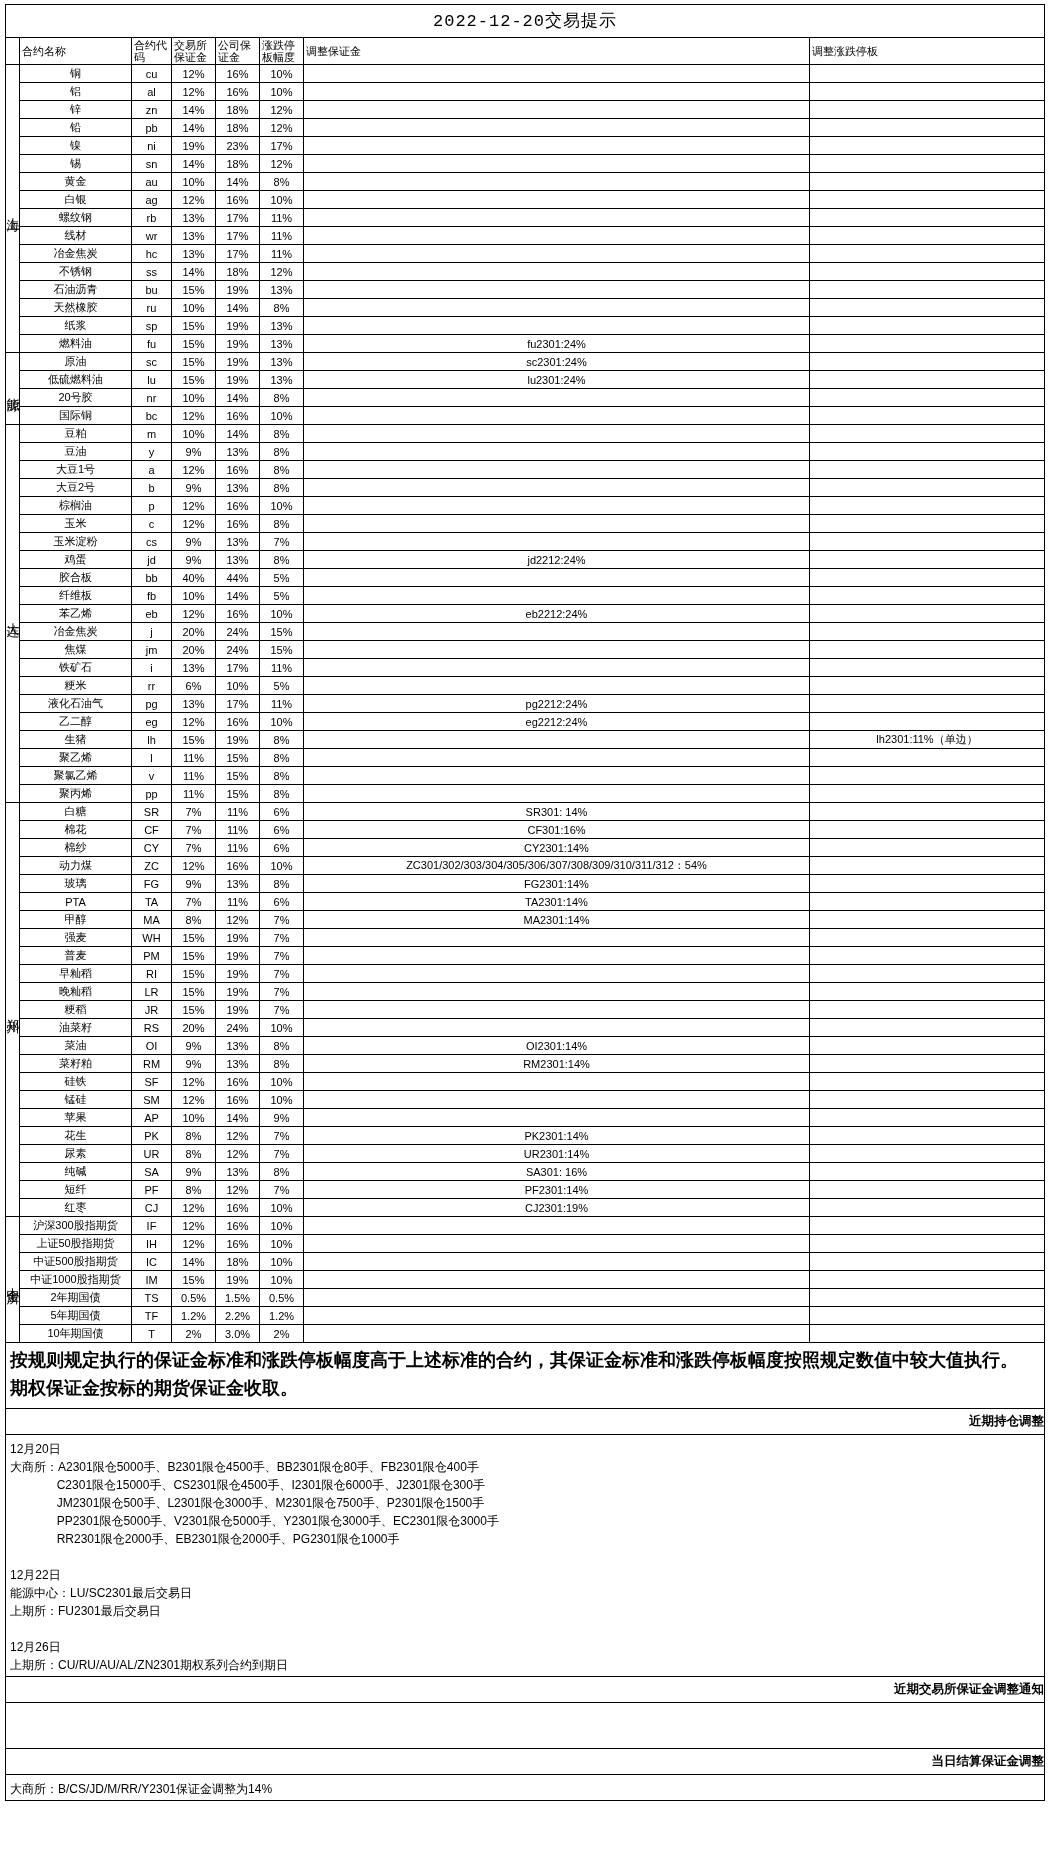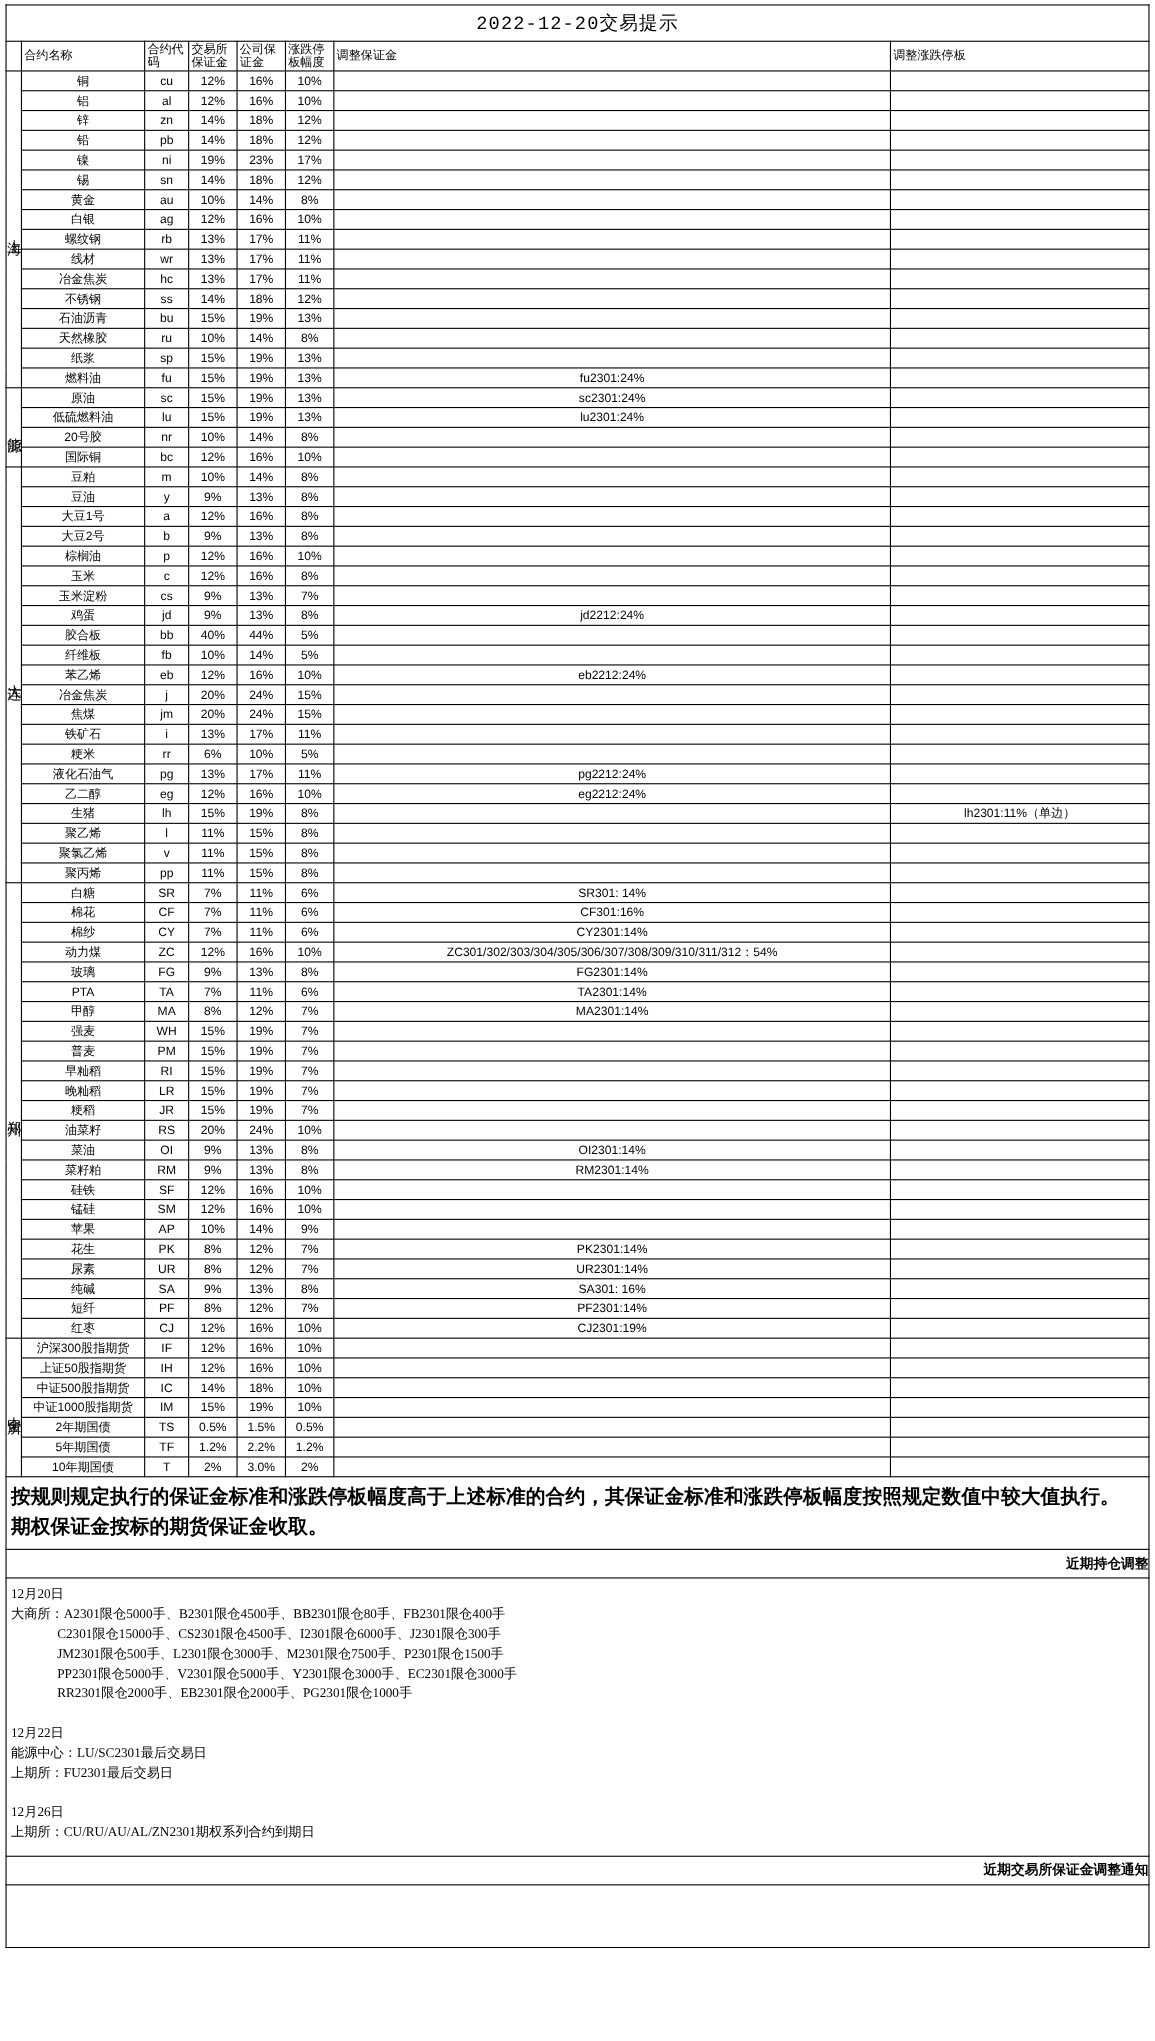--- a/index.html
+++ b/index.html
@@ -16,22 +16,22 @@
   .exch{font-size:13px;letter-spacing:2px;}
   .note{
     border:1px solid #000;border-top:none;font-size:18px;font-weight:bold;
     padding:4px 4px 5px 4px;line-height:1.55;
   }
   .section-bar{
     border:1px solid #000;border-top:none;text-align:right;font-weight:bold;
     font-size:12.5px;padding:4px 0;
   }
   .block{
-    border:1px solid #000;border-top:none;font-size:12px;padding:5px 4px 13px 4px;
-    line-height:1.5;white-space:pre-wrap;font-family:Liberation Serif, serif;
+    border:1px solid #000;border-top:none;font-size:12px;padding:5px 4px 2px 4px;
+    line-height:1.5;white-space:pre-wrap;font-family:Liberation Sans, sans-serif;
   }
   .block.tall{min-height:38px;}
 </style>
 </head>
 <body>
 
 <div class="page">
 
   <div class="title">2022-12-20交易提示</div>
 
@@ -719,15 +719,17 @@
               RR2301限仓2000手、EB2301限仓2000手、PG2301限仓1000手
 
 12月22日
 能源中心：LU/SC2301最后交易日
 上期所：FU2301最后交易日
 
 12月26日
 上期所：CU/RU/AU/AL/ZN2301期权系列合约到期日</div>
       <div class="section-bar">近期交易所保证金调整通知</div>
       <div class="block tall" style="height: 26px;"></div>
+      <div class="section-bar">当日结算保证金调整</div>
+      <div class="block">大商所：B/CS/JD/M/RR/Y2301保证金调整为14%</div>
     </div>
 
 </div>
 
 </body></html>

